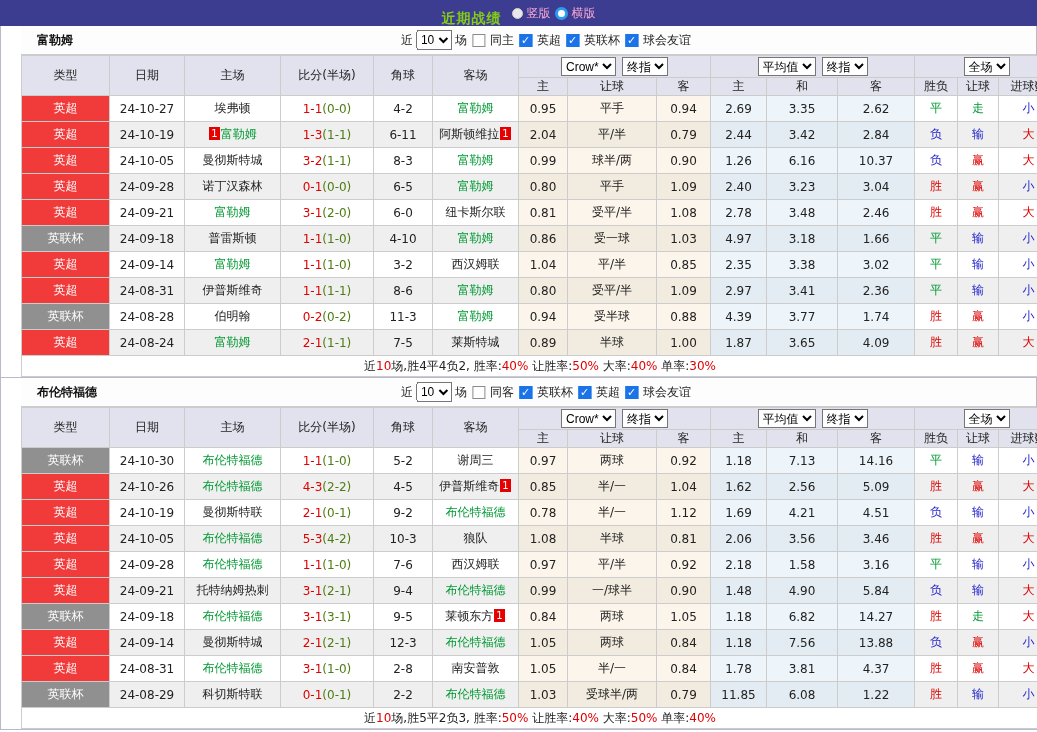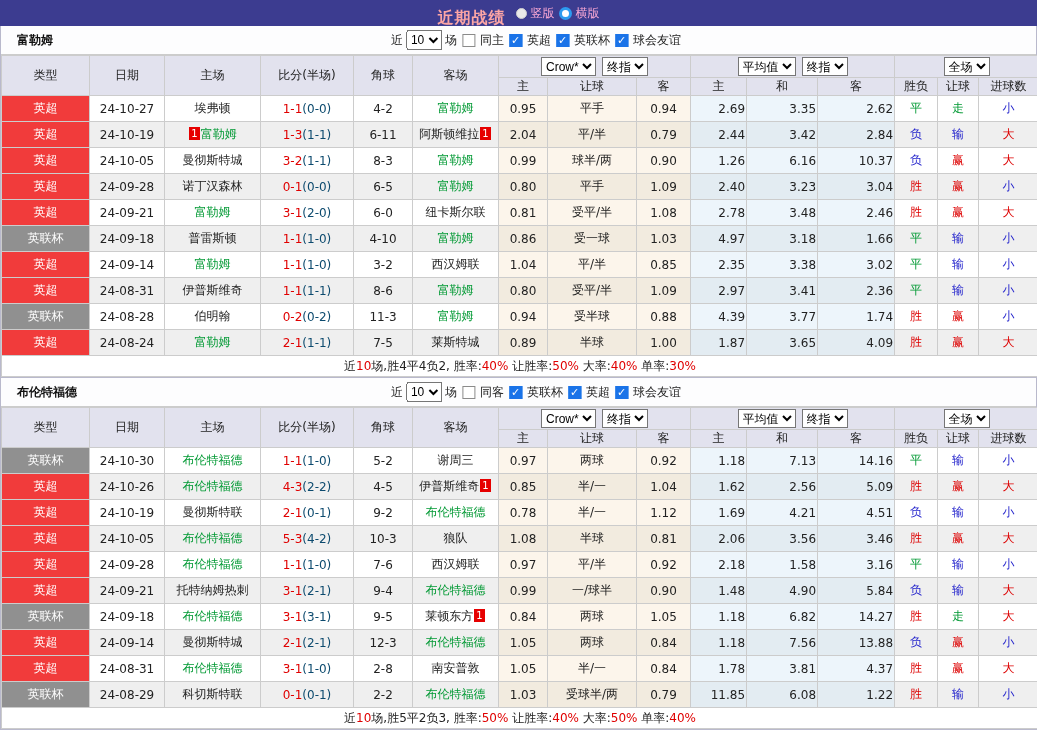--- a/index.html
+++ b/index.html
@@ -2,55 +2,55 @@
 <html><head>
 <meta charset="utf-8">
 <style>
   * { box-sizing: border-box; }
   html,body { margin:0; padding:0; background:#fff; }
   body { font-family:"DejaVu Sans","Liberation Sans",sans-serif; font-size:12px; color:#222; width:1037px; }
   .page { width:1037px; }
 
   
   .topbar { height:26px; background:#3C3C90; display:flex; align-items:center; justify-content:center; gap:10px; }
-  .topbar-title { color:#fca5a5; font-weight:bold; font-size:16px; letter-spacing:1px;margin-top:11px; }
+  .topbar-title { color:#84cc16; font-weight:bold; font-size:14px; letter-spacing:1px;margin-top:11px; }
   .radio-group { display:flex; align-items:center; gap:4px; color:#fff; }
   .radio { width:11px; height:11px; border-radius:50%; background:#e9e9e9; border:1px solid #cfcfcf; display:inline-block; }
   .radio.checked { background:#fff; border:3px solid #2D9BF0; width:13px; height:13px; }
   .radio-label { color:#f9a8d4; cursor:default; }
 
   
-  .section { border:1px solid #b9b9cc; border-top:none; }
+  .section { border:1px solid #b9b9cc; border-top:none;padding-left:20px; }
   .team-bar { height:29px; display:flex; align-items:center; position:relative; background:#fdfdfe; border-bottom:1px solid #ccc; }
   .team-name { font-weight:bold; margin-left:16px; font-size:12px; color:#111; }
   .controls { position:absolute; left:50%; transform:translateX(-44%); display:flex; align-items:center; gap:3px; white-space:nowrap; }
   .controls select { font-size:12px; height:20px; }
   .cb { width:13px; height:13px; border:1px solid #8a8a8a; background:#fff; display:inline-block; position:relative; margin:0 2px; }
   .cb.checked { background:#1A73E8; border-color:#1A73E8; }
   .cb.checked::after { content:"✓"; color:#fff; font-size:11px; line-height:13px; position:absolute; left:1px; top:-1px; }
 
   table { border-collapse:collapse; table-layout:fixed; width:1037px; font-size:12px; }
   th, td { border:1px solid #ccc; text-align:center; padding:0 1px; white-space:nowrap; overflow:hidden; }
   thead th { background:#E2E2EE; font-weight:normal; color:#222; }
   thead tr.hsel th { height:22px; }
   thead tr.hlbl th { height:16px; }
   .selwrap { display:flex; justify-content:center; gap:6px; align-items:center; }
   .selwrap select { font-size:12px; height:19px; background:#fff; }
 
   tbody td { height:26px; background:#fff; }
   tbody tr:nth-child(even) td { background:#EFEFEF; }
   tbody td.odds-col { background:#FCF5EB;margin-top:12px; }
   tbody tr:nth-child(even) td.odds-col { background:#F2EBDF; }
-  tbody td.avg-col { background:#EDF5FB;text-align:right; }
+  tbody td.avg-col { background:#EDF5FB; }
   tbody tr:nth-child(even) td.avg-col { background:#E3ECF2; }
   td.epl { background:#F13B3B !important; color:#fff; }
   td.cup { background:#909090 !important; color:#fff; }
   .tg { color:#009933; }
   .sm { color:#E00000; }
-  .sh { color:#0c4a6e; }
+  .sh { color:#4d7c0f; }
   .c-r { color:#DD0000; }
   .c-g { color:#009933; }
   .c-b { color:#2424CC; }
   .badge { display:inline-block; background:#E60000; color:#fff; font-size:10px; line-height:13px; padding:0 2px; margin:0 1px; vertical-align:1px; }
   tfoot td { height:21px; background:#fff; text-align:center; color:#222; }
   tfoot .red { color:#E00000; }
 </style>
 </head>
 <body>
 

